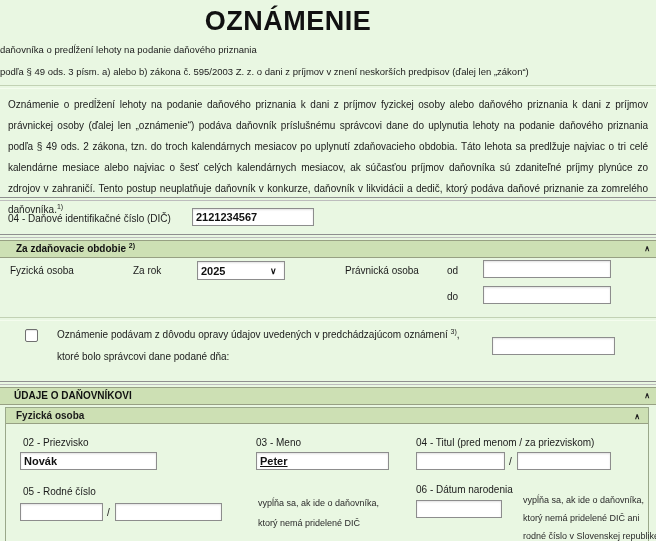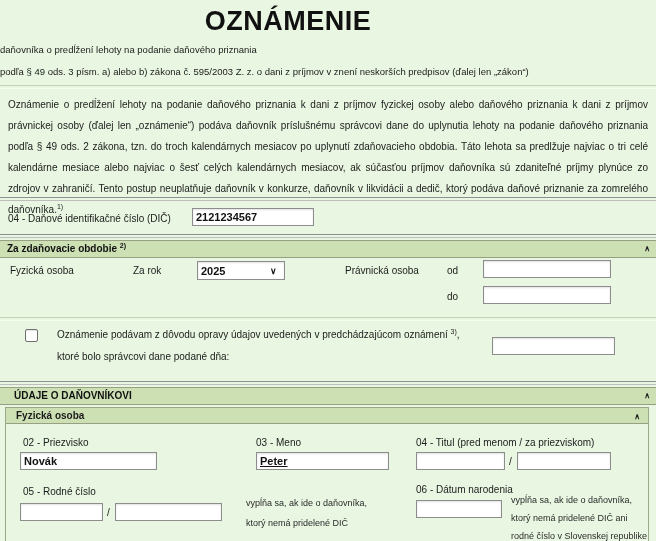--- a/index.html
+++ b/index.html
@@ -51,21 +51,21 @@
   }
   .sel-caret{
     position:absolute;font-size:9px;font-weight:bold;color:#111;pointer-events:none;
   }
   .cb{
     -webkit-appearance:none;appearance:none;
     width:13px;height:13px;margin:0;
     background:#fff;border:1px solid #707070;border-radius:2px;
     box-shadow:inset 0 1px 1px rgba(0,0,0,.1);
   }
-  .hint{font-size:9px;color:#2a2a2a;white-space:nowrap;}
+  .hint{font-size:9px;color:#2a2a2a;white-space:nowrap;margin-left:12px;}
   .slash{font-size:10px;color:#1b1b1b;}
   .fo-box{
     left:5px;top:407px;width:644px;height:134px;
     border:1px solid #9aa88a;border-bottom:none;box-sizing:border-box;
   }
   .fo-band{
     position:absolute;left:0;top:0;width:100%;height:16px;
     background:#cde0b4;border-bottom:1px solid #97a083;
     font-size:10px;font-weight:bold;line-height:16px;
     padding-left:10px;box-sizing:border-box;
@@ -86,21 +86,21 @@
 </div>
 
 <div class="abs divider" style="top:197px"></div>
 
 <div class="abs label" style="left:8px;top:213px">04 - Daňové identifikačné číslo (DIČ)</div>
 <input class="abs tb" style="left: 192px; top: 208px; width: 122px;" value="2121234567">
 
 <div class="abs divider" style="top:234px"></div>
 
 <div class="abs band" style="top:240px">
-  <span style="padding-left:7px">Za zdaňovacie obdobie</span>
+  <span style="padding-left:16px">Za zdaňovacie obdobie</span>
   <sup>2)</sup>
   <span class="caret">∧</span>
 </div>
 
 <div class="abs label" style="left:10px;top:265px">Fyzická osoba</div>
 <div class="abs label" style="left:133px;top:265px">Za rok</div>
 
 <select class="abs tb" style="left:197px;top:261px;width:88px">
   <option>2025</option>
 </select>

